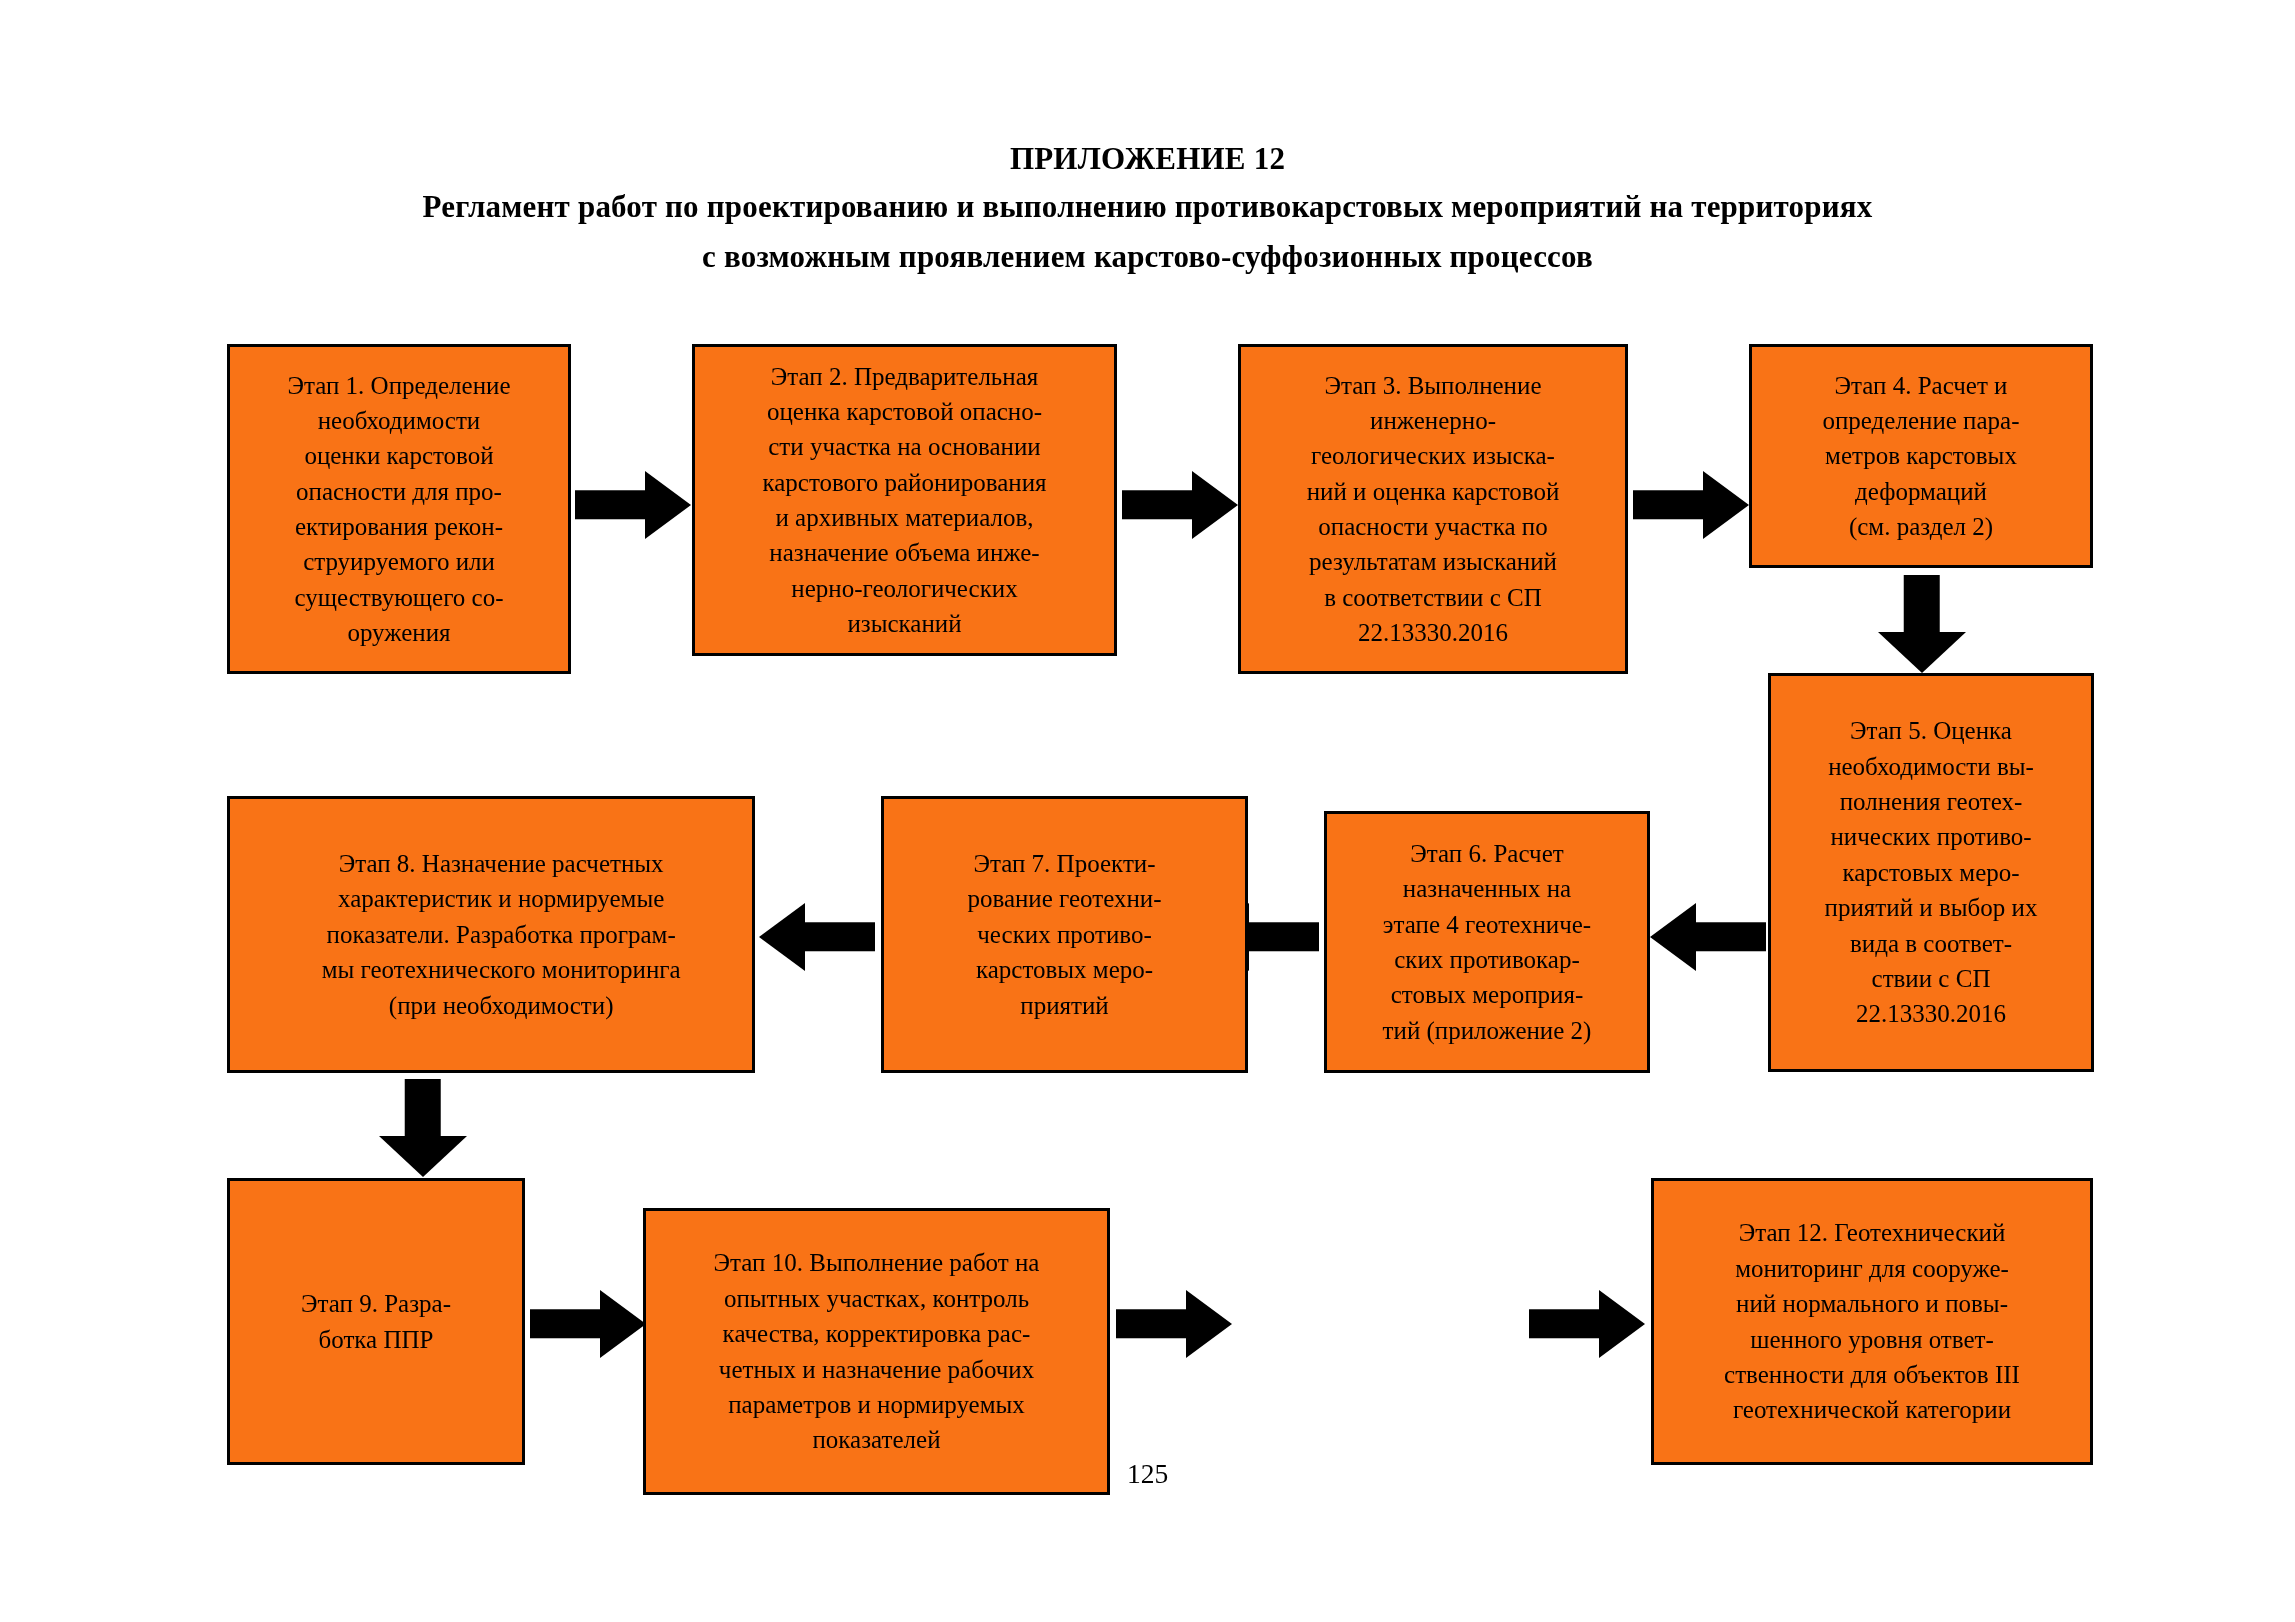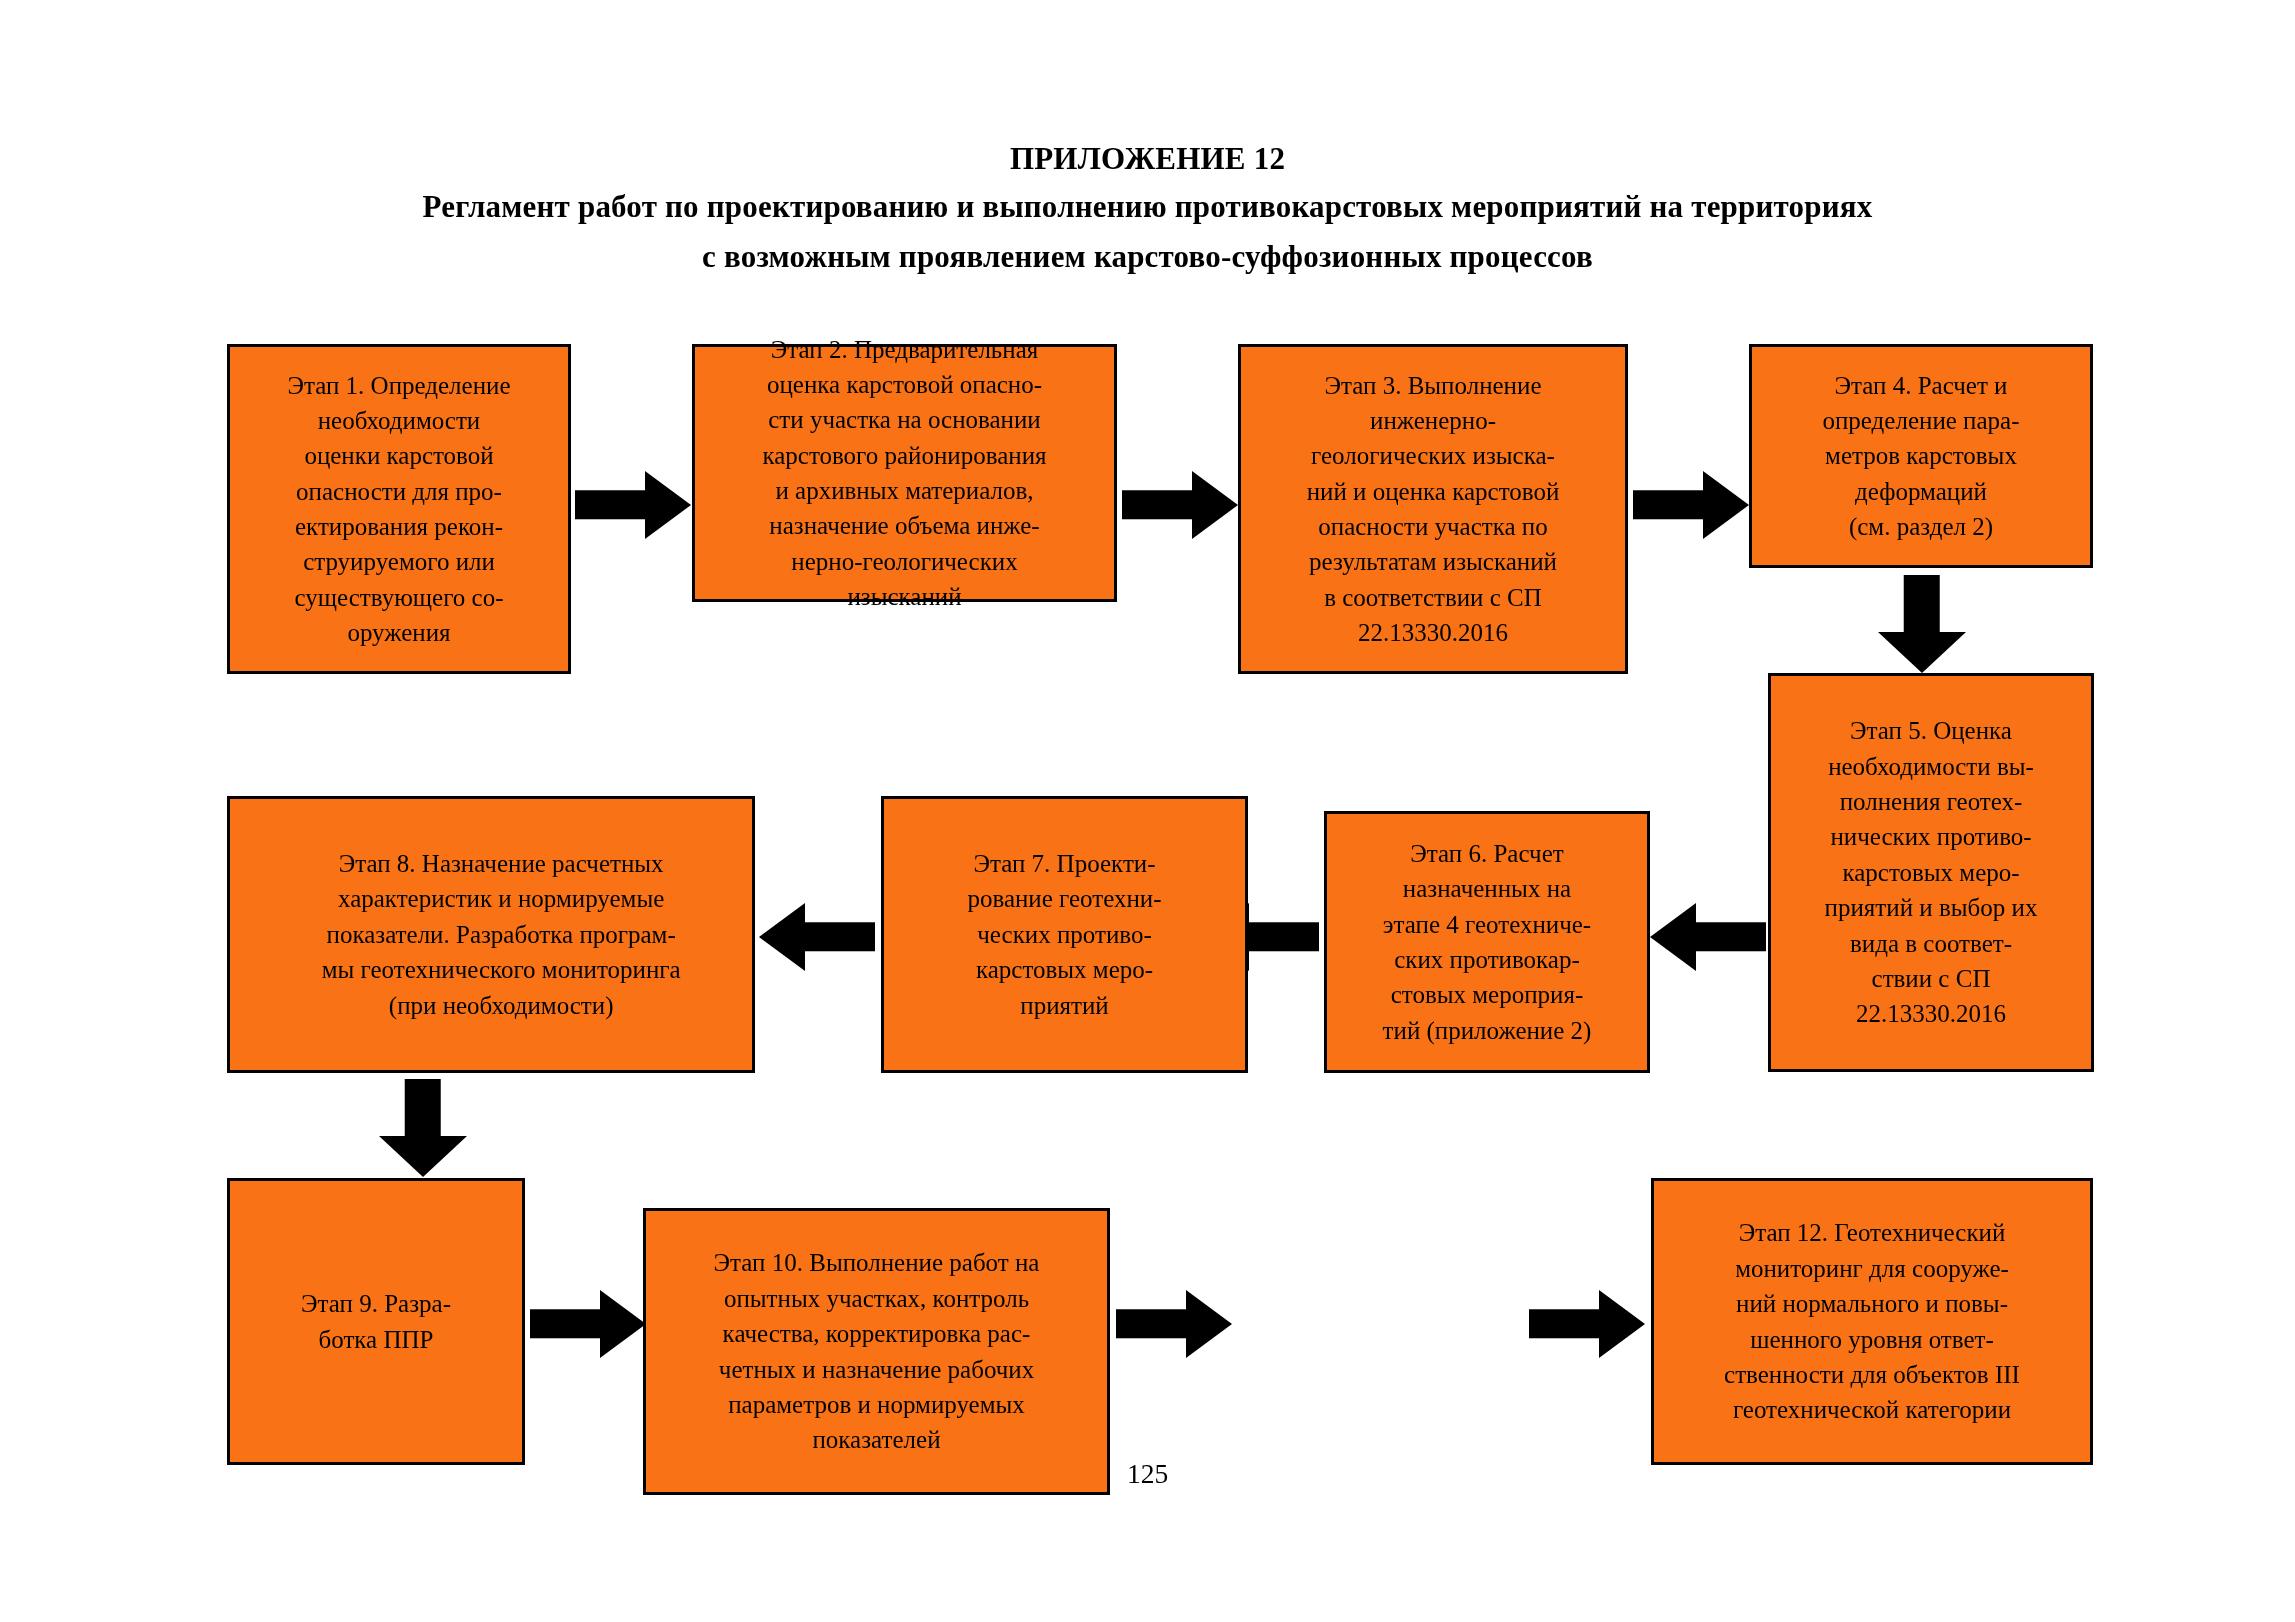--- a/index.html
+++ b/index.html
@@ -166,21 +166,21 @@
 струируемого или
 существующего со-
 оружения</span>
   </div>
 
   <div class="arrow arrow-right" style="left:575px; top:471px; width:116px; height:67px;">
     <span class="shaft" style="width:72px;"></span>
     <span class="head" style="border-top-width:34px; border-bottom-width:34px; border-left-width:46px;"></span>
   </div>
 
-  <div class="node" style="left:692px; top:344px; width:425px; height:258px;">
+  <div class="node" style="left:692px; top:344px; width:425px; height:312px;">
     <span class="node-text">Этап 2. Предварительная
 оценка карстовой опасно-
 сти участка на основании
 карстового районирования
 и архивных материалов,
 назначение объема инже-
 нерно-геологических
 изысканий</span>
   </div>
 

